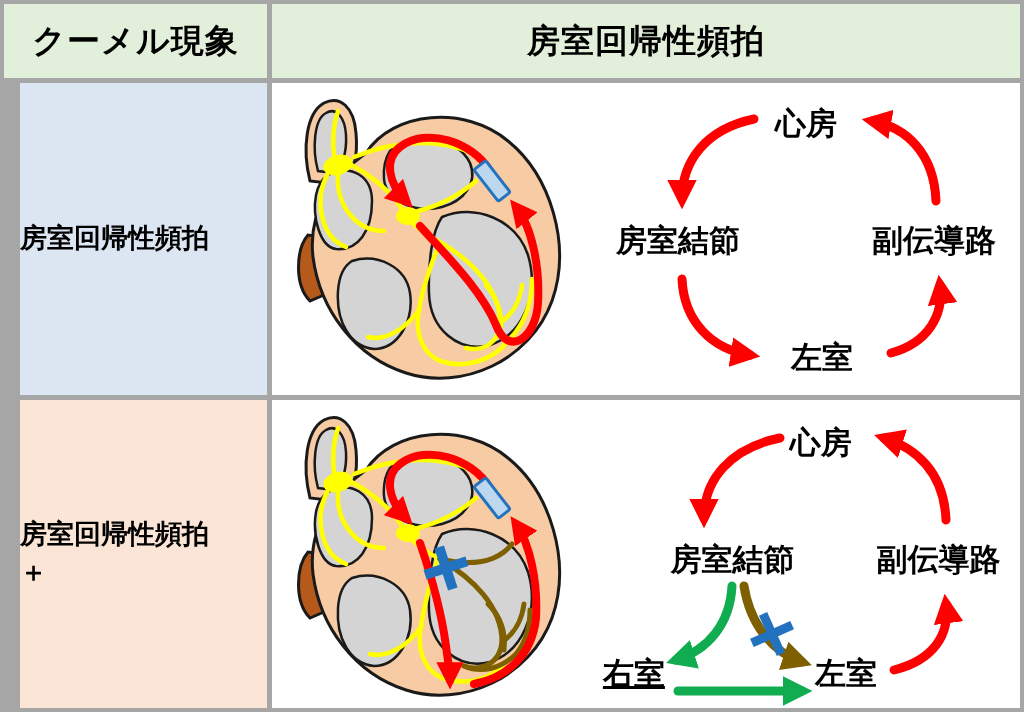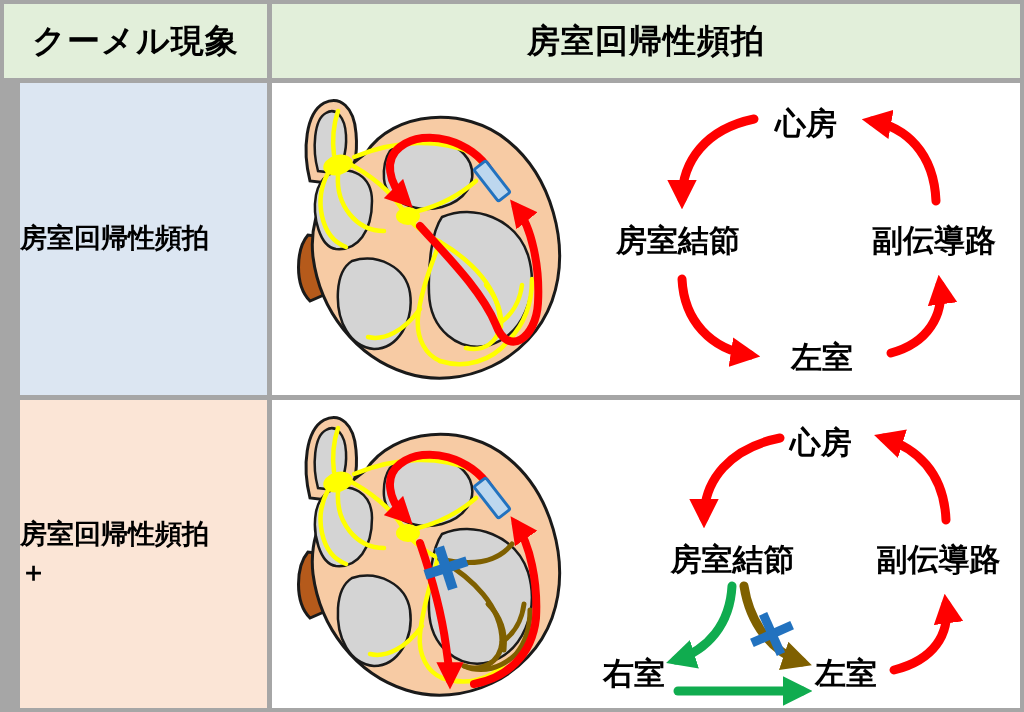--- a/index.html
+++ b/index.html
@@ -200,18 +200,18 @@
           <path stroke="#FF0000" d="M 352,110 C 350,62 322,38 290,28" marker-end="url(#c2r)"></path>
         </g>
         <g transform="rotate(-24 178 224)" stroke="#2272BF" stroke-width="9">
           <line x1="156" y1="224" x2="200" y2="224"></line>
           <line x1="178" y1="202" x2="178" y2="246"></line>
         </g>
       </svg>
       <div class="node" style="left:54%;top:11%;">心房</div>
       <div class="node" style="left:33%;top:50%;">房室結節</div>
       <div class="node" style="left:82%;top:50%;">副伝導路</div>
-      <div class="node" style="left:9.5%;top:88%;">右室</div>
+      <div class="node" style="left:9.5%;top:88%;text-decoration:underline;">右室</div>
       <div class="node" style="left:60%;top:88%;">左室</div>
     </div>
   </div>
 
 </div>
 
 </body></html>

